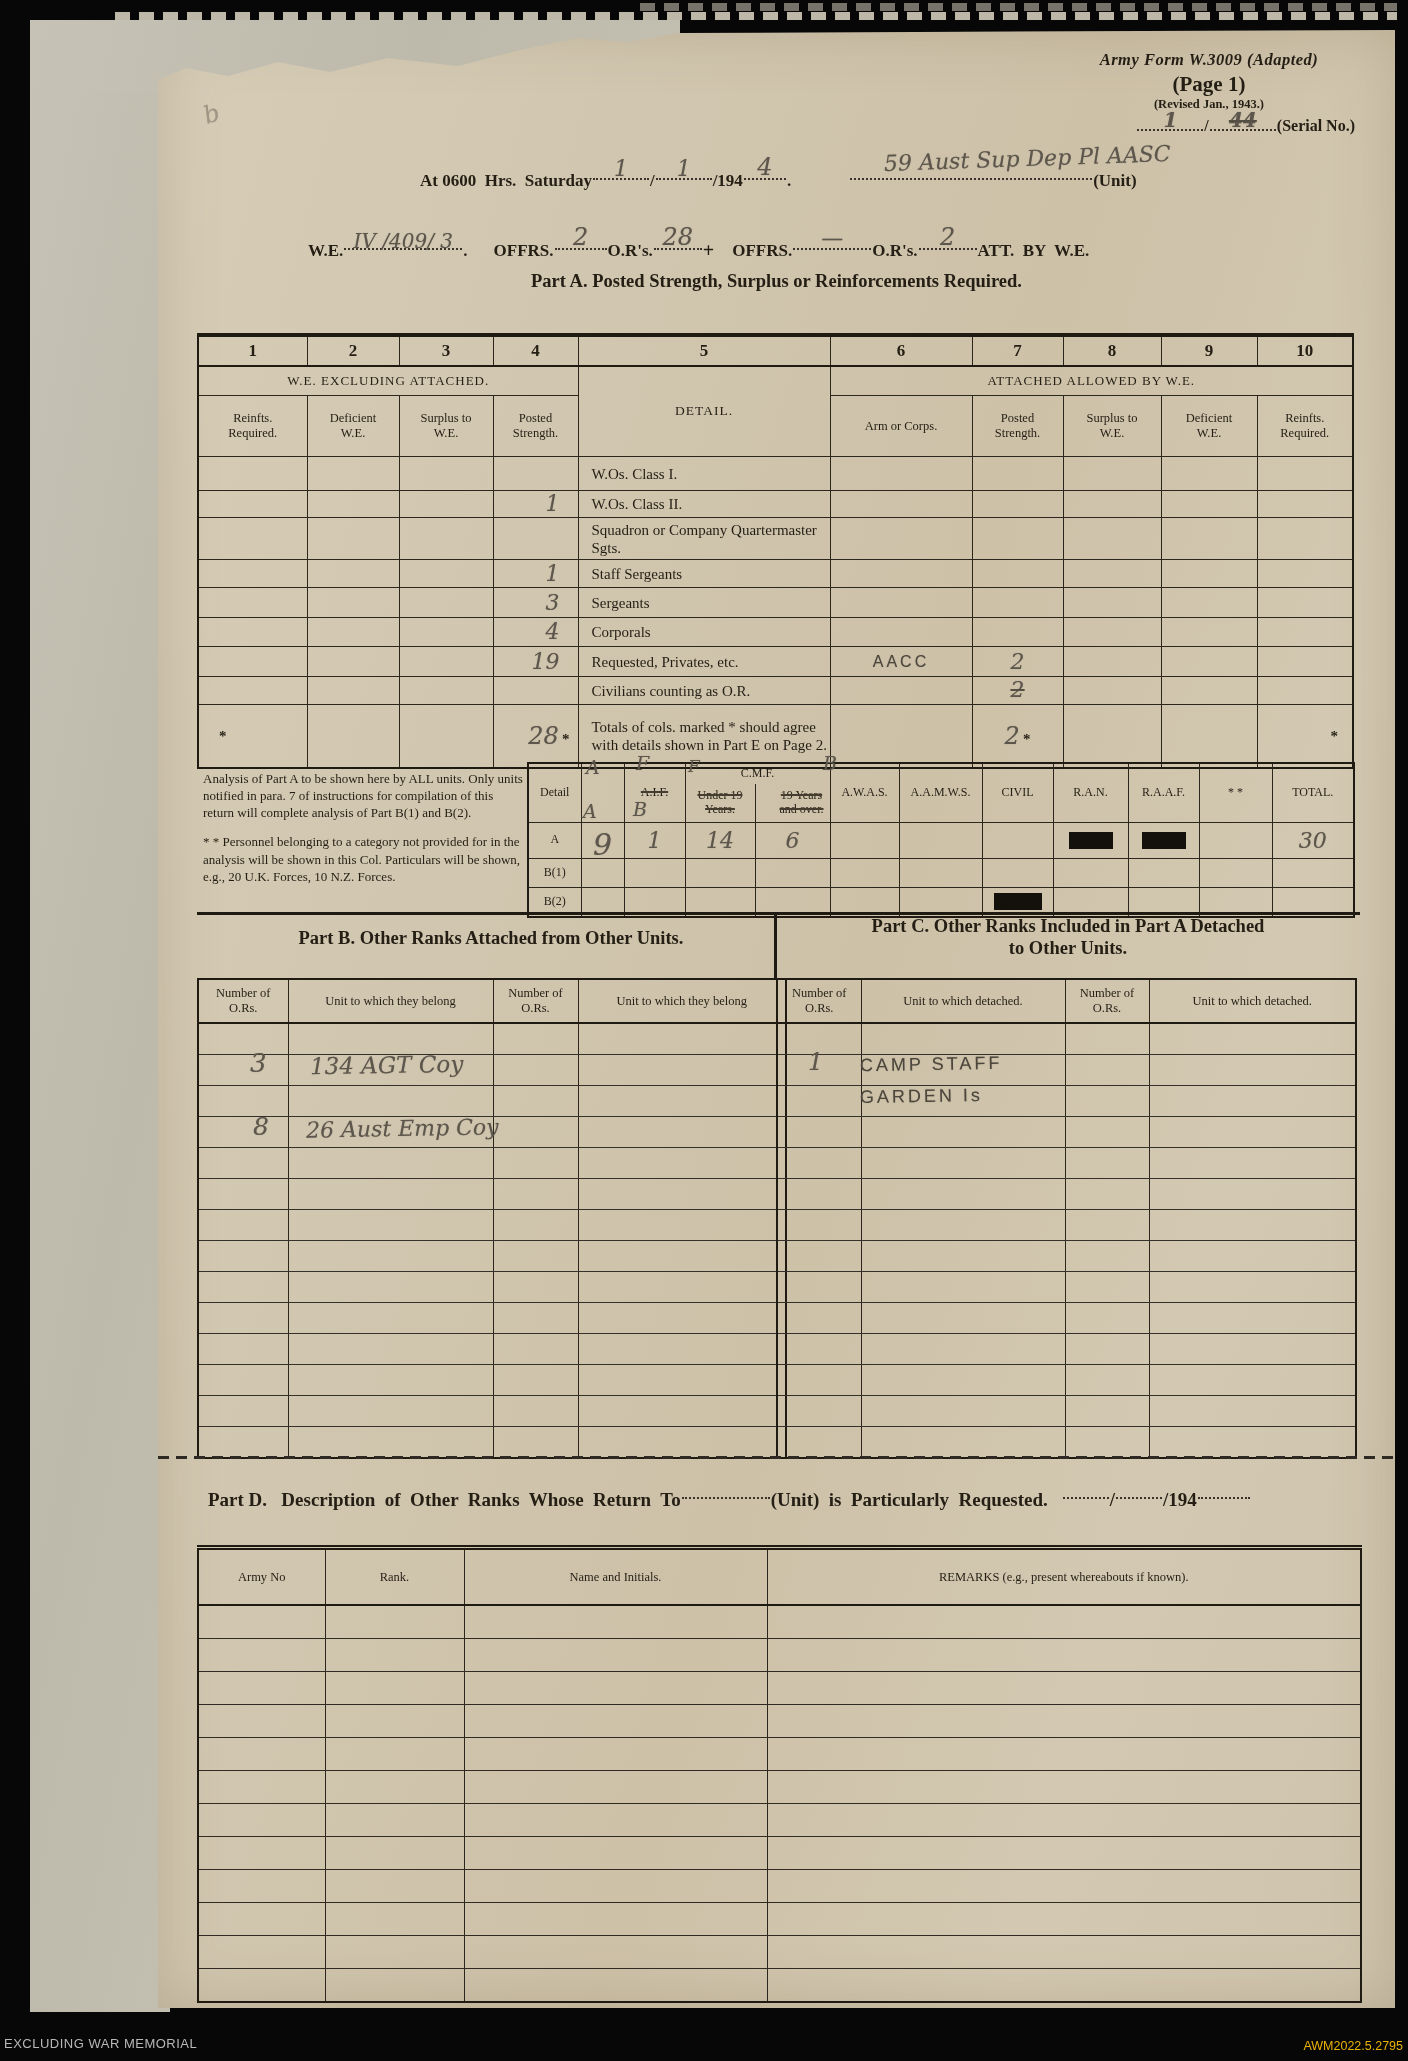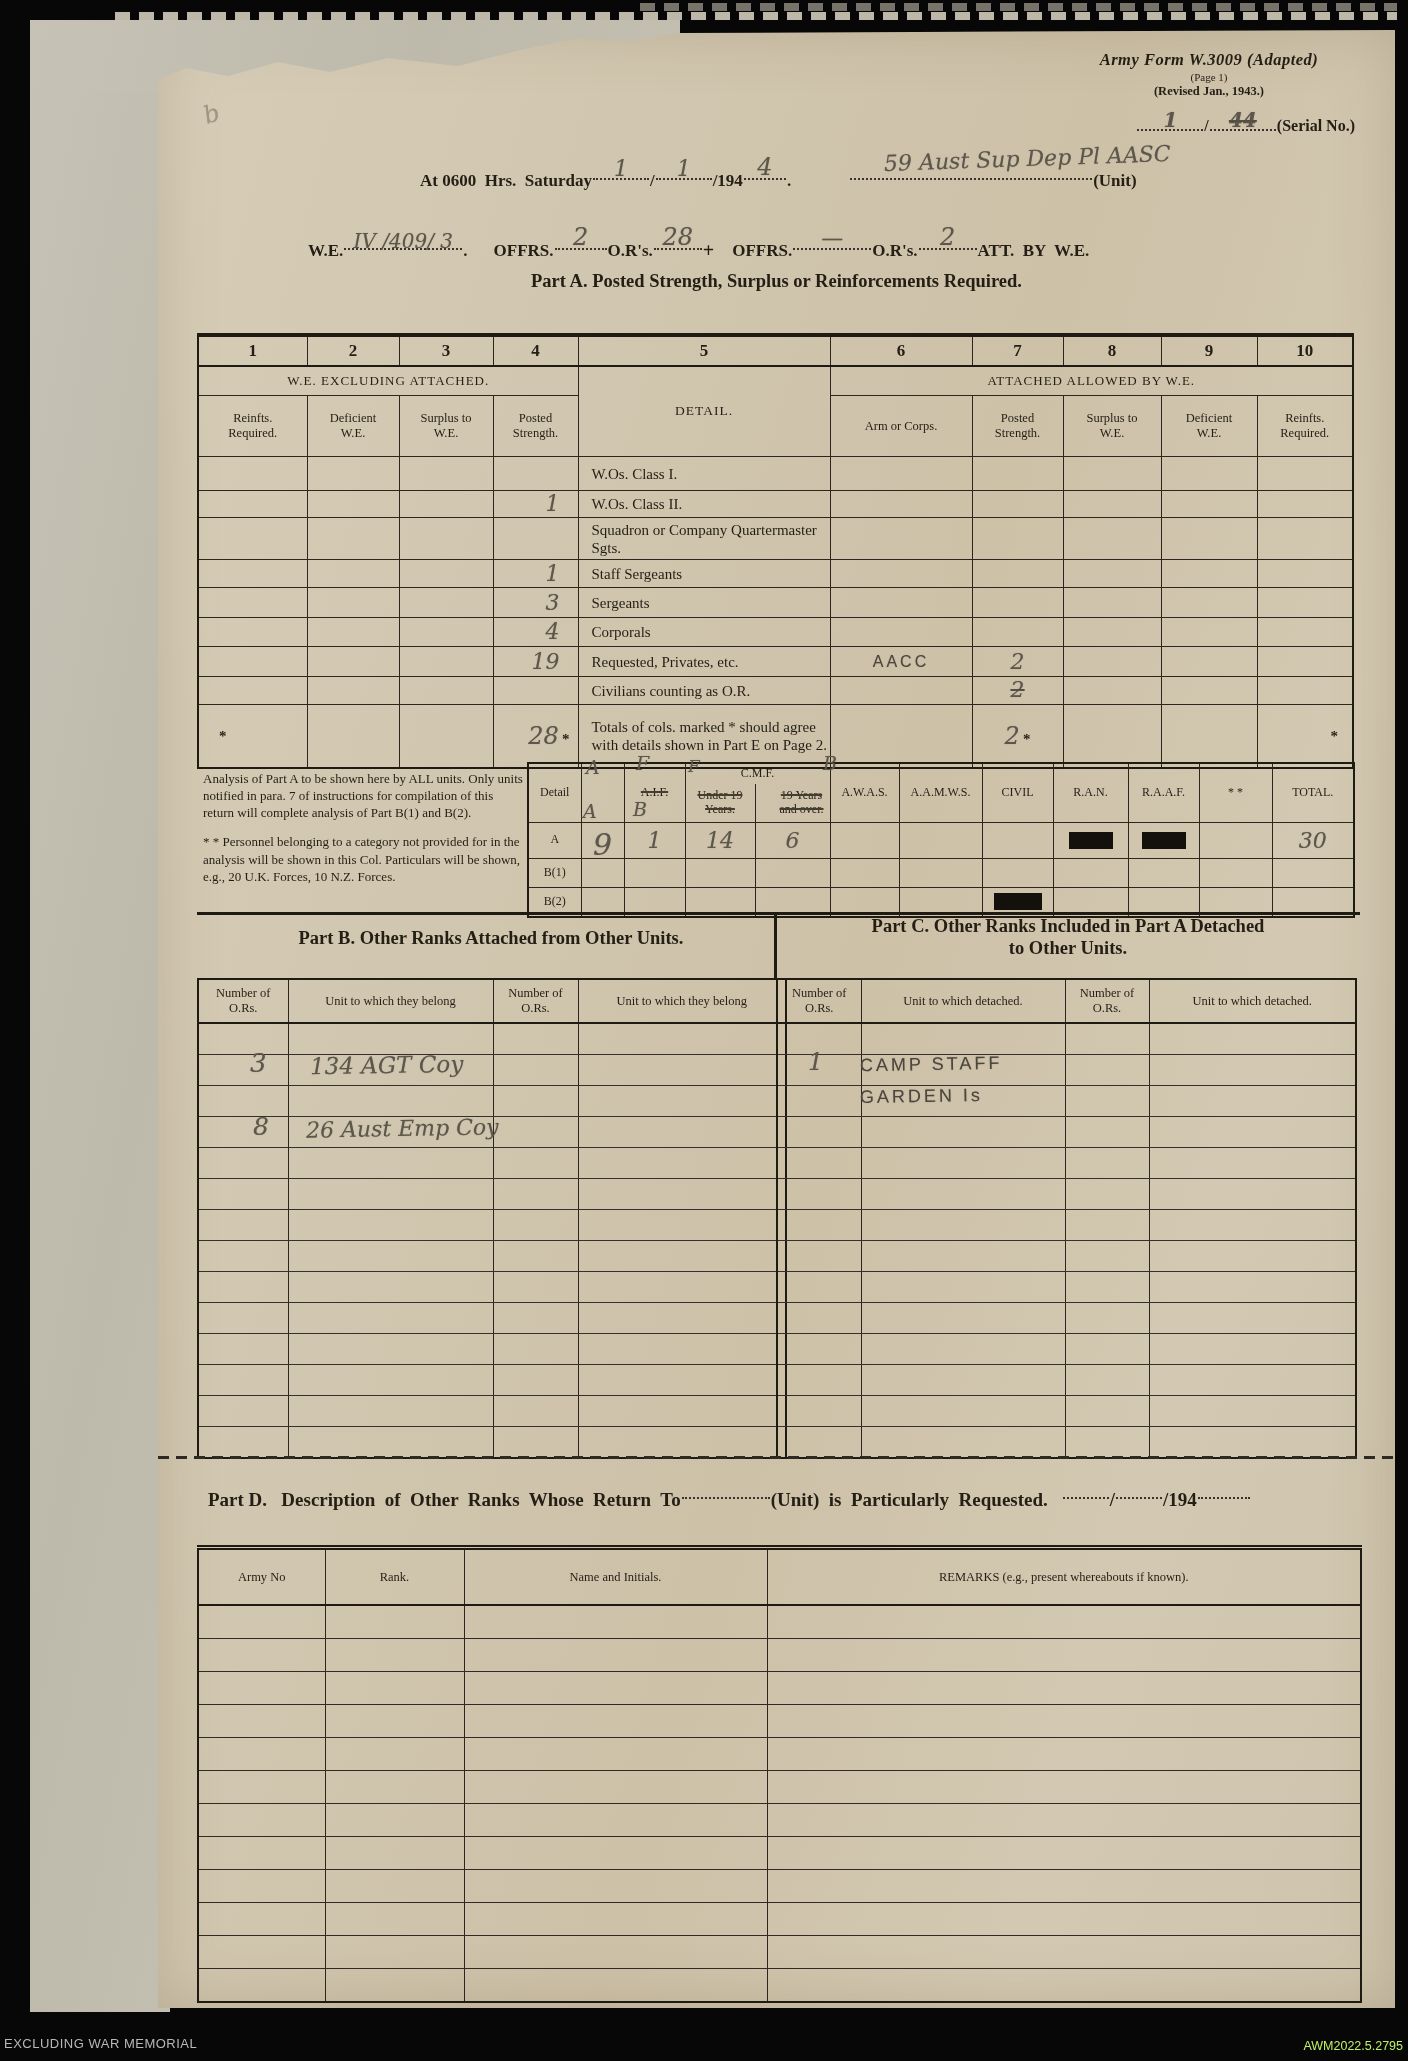--- a/index.html
+++ b/index.html
@@ -19,21 +19,21 @@
   .pre{white-space:pre-line;}
   .abs{position:absolute;}
   .hw{font-family:"DejaVu Serif","Liberation Serif",serif;font-style:italic;color:#5d564c;
       text-shadow:0 0 1px rgba(93,86,76,.45);white-space:nowrap;}
   .hw.caps{font-style:normal;font-family:"Liberation Sans",sans-serif;letter-spacing:3px;color:#4c463c;}
   .struck{text-decoration:line-through;text-decoration-thickness:2px;text-decoration-color:#554e42;}
   .struckp{text-decoration:line-through;text-decoration-thickness:2px;text-decoration-color:#443d30;}
   
   .refblock{right:36px;top:20px;width:300px;text-align:center;line-height:1.25;}
   .refblock .l1{font-style:italic;font-weight:bold;font-size:16.5px;letter-spacing:.5px;}
-  .refblock .l2{font-weight:normal;font-size:11px;}
+  .refblock .l2{font-weight:bold;font-size:21px;}
   .refblock .l3{font-weight:bold;font-size:12.5px;}
   .serialrow{right:40px;top:88px;display:flex;align-items:flex-end;font-weight:bold;font-size:16px;}
   .title{left:0;top:72px;width:100%;text-align:center;}
   .title span{display:inline-block;font-weight:bold;font-size:30px;letter-spacing:1px;
       border-bottom:4px solid #1f1a12;padding:0 6px 3px 6px;}
   .flexrow{display:flex;align-items:center;}
   .lbl{font-weight:bold;line-height:1;white-space:pre;}
   .dots{display:inline-block;border-bottom:2.5px dotted #38322a;margin:0 1px 3px 1px;position:relative;}
   .dots .hand{position:absolute;left:50%;transform:translateX(-50%);bottom:-3px;}
   .daterow{left:262px;top:142px;font-size:17px;}
@@ -72,21 +72,21 @@
   .t-partb .rw td,.t-partc .rw td{height:30px;border-top:1.2px solid #35302a;border-bottom:1.2px solid #35302a;}
   .perf{left:0;top:1426px;width:1237px;height:3px;
         background:repeating-linear-gradient(90deg,#2e2a23 0 11px,transparent 11px 18px);}
   .pd-head{left:50px;top:1460px;font-size:19px;}
   .t-partd{left:39px;top:1515px;width:1163px;border:2.5px solid #1f1a12;border-top:5px double #1f1a12;}
   .t-partd .hd td{height:54px;font-size:12.5px;border-bottom:2.5px solid #1f1a12;}
   .t-partd .rw td{height:32px;border-top:1.4px solid #302a22;border-bottom:1.4px solid #302a22;}
   .redact{display:inline-block;width:44px;height:17px;background:#14110d;vertical-align:middle;}
   .footer-left{position:absolute;left:4px;top:2036px;color:#b8b8b8;font-family:"Liberation Sans",sans-serif;
       font-size:13px;letter-spacing:.5px;}
-  .footer-right{position:absolute;right:5px;top:2039px;color:#bef264;font-family:"Liberation Sans",sans-serif;
+  .footer-right{position:absolute;right:5px;top:2039px;color:#eab308;font-family:"Liberation Sans",sans-serif;
       font-size:12.5px;}
 </style>
 </head>
 <body>
 
 <div class="backing left"></div>
 <div class="backing top"></div>
 <div class="scan-dash" style="left:115px;top:12px;width:1282px;"></div>
 <div class="scan-dash" style="left:640px;top:3px;width:757px;opacity:.55;"></div>
 

